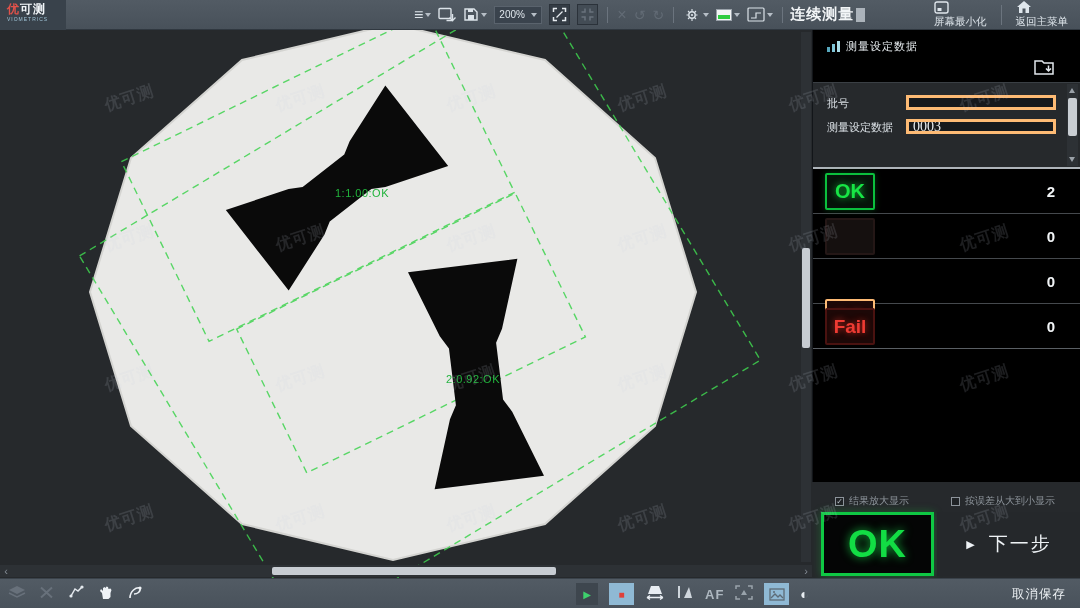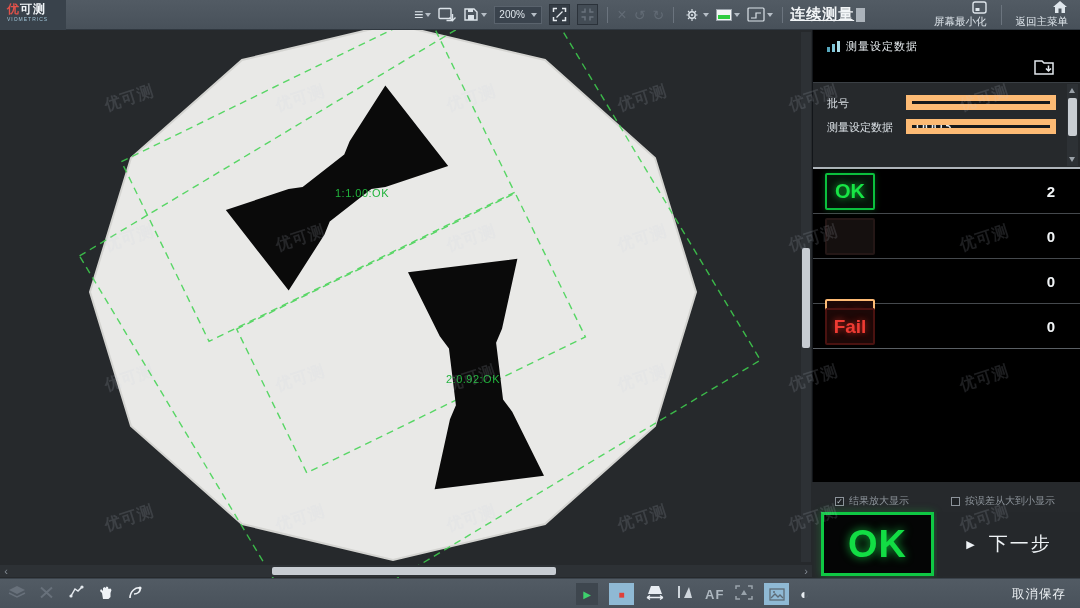--- a/index.html
+++ b/index.html
@@ -23,24 +23,24 @@
   .caret { width:0; height:0; border-left:3px solid transparent; border-right:3px solid transparent; border-top:4px solid #b6bec6; }
   .vsep { width:1px; height:16px; background:#6b747e; margin:0 2px; }
   .zoomsel { width:48px; height:18px; background:#3a434d; border:1px solid #5a636d;
     display:flex; align-items:center; justify-content:space-between; padding:0 4px; }
   .zoomsel span { font-size:10px; color:#dfe6ec; }
   .sqbtn { width:21px; height:21px; background:#343c45; border:1px solid #2b323a;
     display:flex; align-items:center; justify-content:center; }
   .sqbtn.dis { background:#434c55; }
   .dispicon { width:16px; height:12px; background:#f2f4f5; border:1px solid #9aa2aa; position:relative; }
   .dispicon .stripe { position:absolute; left:1px; right:1px; bottom:1px; height:4px; background:#2ecc40; }
-  .mode-title { margin-left:5px; font-size:15px; font-weight:bold; color:#f2f5f7; letter-spacing:1px;text-decoration:underline; }
+  .mode-title { margin-left:5px; font-size:15px; font-weight:bold; color:#f2f5f7; letter-spacing:1px; }
   .caret-block { width:9px; height:14px; background:#c3cbd2; margin-left:2px; opacity:.8; }
   .topbar-right { margin-left:auto; display:flex; align-items:center; gap:12px; padding-right:12px; }
-  .tb-action { display:flex; flex-direction:column; align-items:flex-end; gap:1px; cursor:default; }
+  .tb-action { display:flex; flex-direction:column; align-items:flex-start; gap:1px; cursor:default; }
   .tb-action span { font-size:10.5px; color:#dde4ea; }
 
   
   .viewport { position:absolute; left:0; top:30px; width:812px; height:548px; background:#26292c; }
   .anno { position:absolute; transform:translate(-50%,-50%); font-size:11px; font-weight:normal;
     color:#21b43c; letter-spacing:.5px; white-space:nowrap;margin-left:14px; }
   .vscroll-track { position:absolute; left:801px; top:2px; height:530px; width:10px; background:#2d3135; }
   .vscroll-thumb { position:absolute; left:1px; top:216px; width:8px; height:100px; background:#c7ccd2; border-radius:2px; }
   .hscroll-track { position:absolute; left:0; top:535px; width:812px; height:12px; background:#2d3135;
     display:flex; align-items:center; }
@@ -57,22 +57,22 @@
     border:1px solid #5b6167; border-radius:2px; display:flex; align-items:center;
     justify-content:space-between; padding:0 7px; }
   .selectbox span { font-size:12px; color:#eef2f4; }
   .folder-btn { position:absolute; left:216px; top:25px; width:30px; height:22px;
     display:flex; align-items:center; justify-content:center; }
   .form { position:absolute; left:0; top:52px; width:268px; height:85px; background:#26292c;
     border-top:1px solid #3a3f44; }
   .frow { position:absolute; left:0; width:268px; height:20px; }
   .frow label { position:absolute; left:14px; top:3px; font-size:11px; color:#dde3e8; }
   .frow input { position:absolute; left:93px; top:2px; width:150px; height:15px; background:#17191c;
-    border:6px solid #fdba74; color:#e8ecef; font-size:16px; padding:0 4px;
-    font-family:Liberation Sans, sans-serif; }
+    border:3px solid #fdba74; color:#e8ecef; font-size:14px; padding:0 4px;
+    font-family:Liberation Serif, serif; }
   .form-scroll { position:absolute; right:3px; top:1px; bottom:1px; width:11px; background:#2d3135; }
   .tri-up { position:absolute; top:4px; left:2px; width:0; height:0;
     border-left:3.5px solid transparent; border-right:3.5px solid transparent; border-bottom:5px solid #9aa1a8; }
   .tri-dn { position:absolute; bottom:4px; left:2px; width:0; height:0;
     border-left:3.5px solid transparent; border-right:3.5px solid transparent; border-top:5px solid #9aa1a8; }
   .form-thumb { position:absolute; left:1px; top:14px; width:9px; height:38px; background:#c9ced3; border-radius:2px; }
   .sep-bright { position:absolute; left:0; top:137px; width:268px; height:2px; background:#aeb4ba; }
   .counters { position:absolute; left:0; top:139px; width:268px; }
   .crow { position:relative; height:45px; border-bottom:1px solid #45494d; }
   .crow:last-child { border-bottom:1px solid #5a5f64; }

